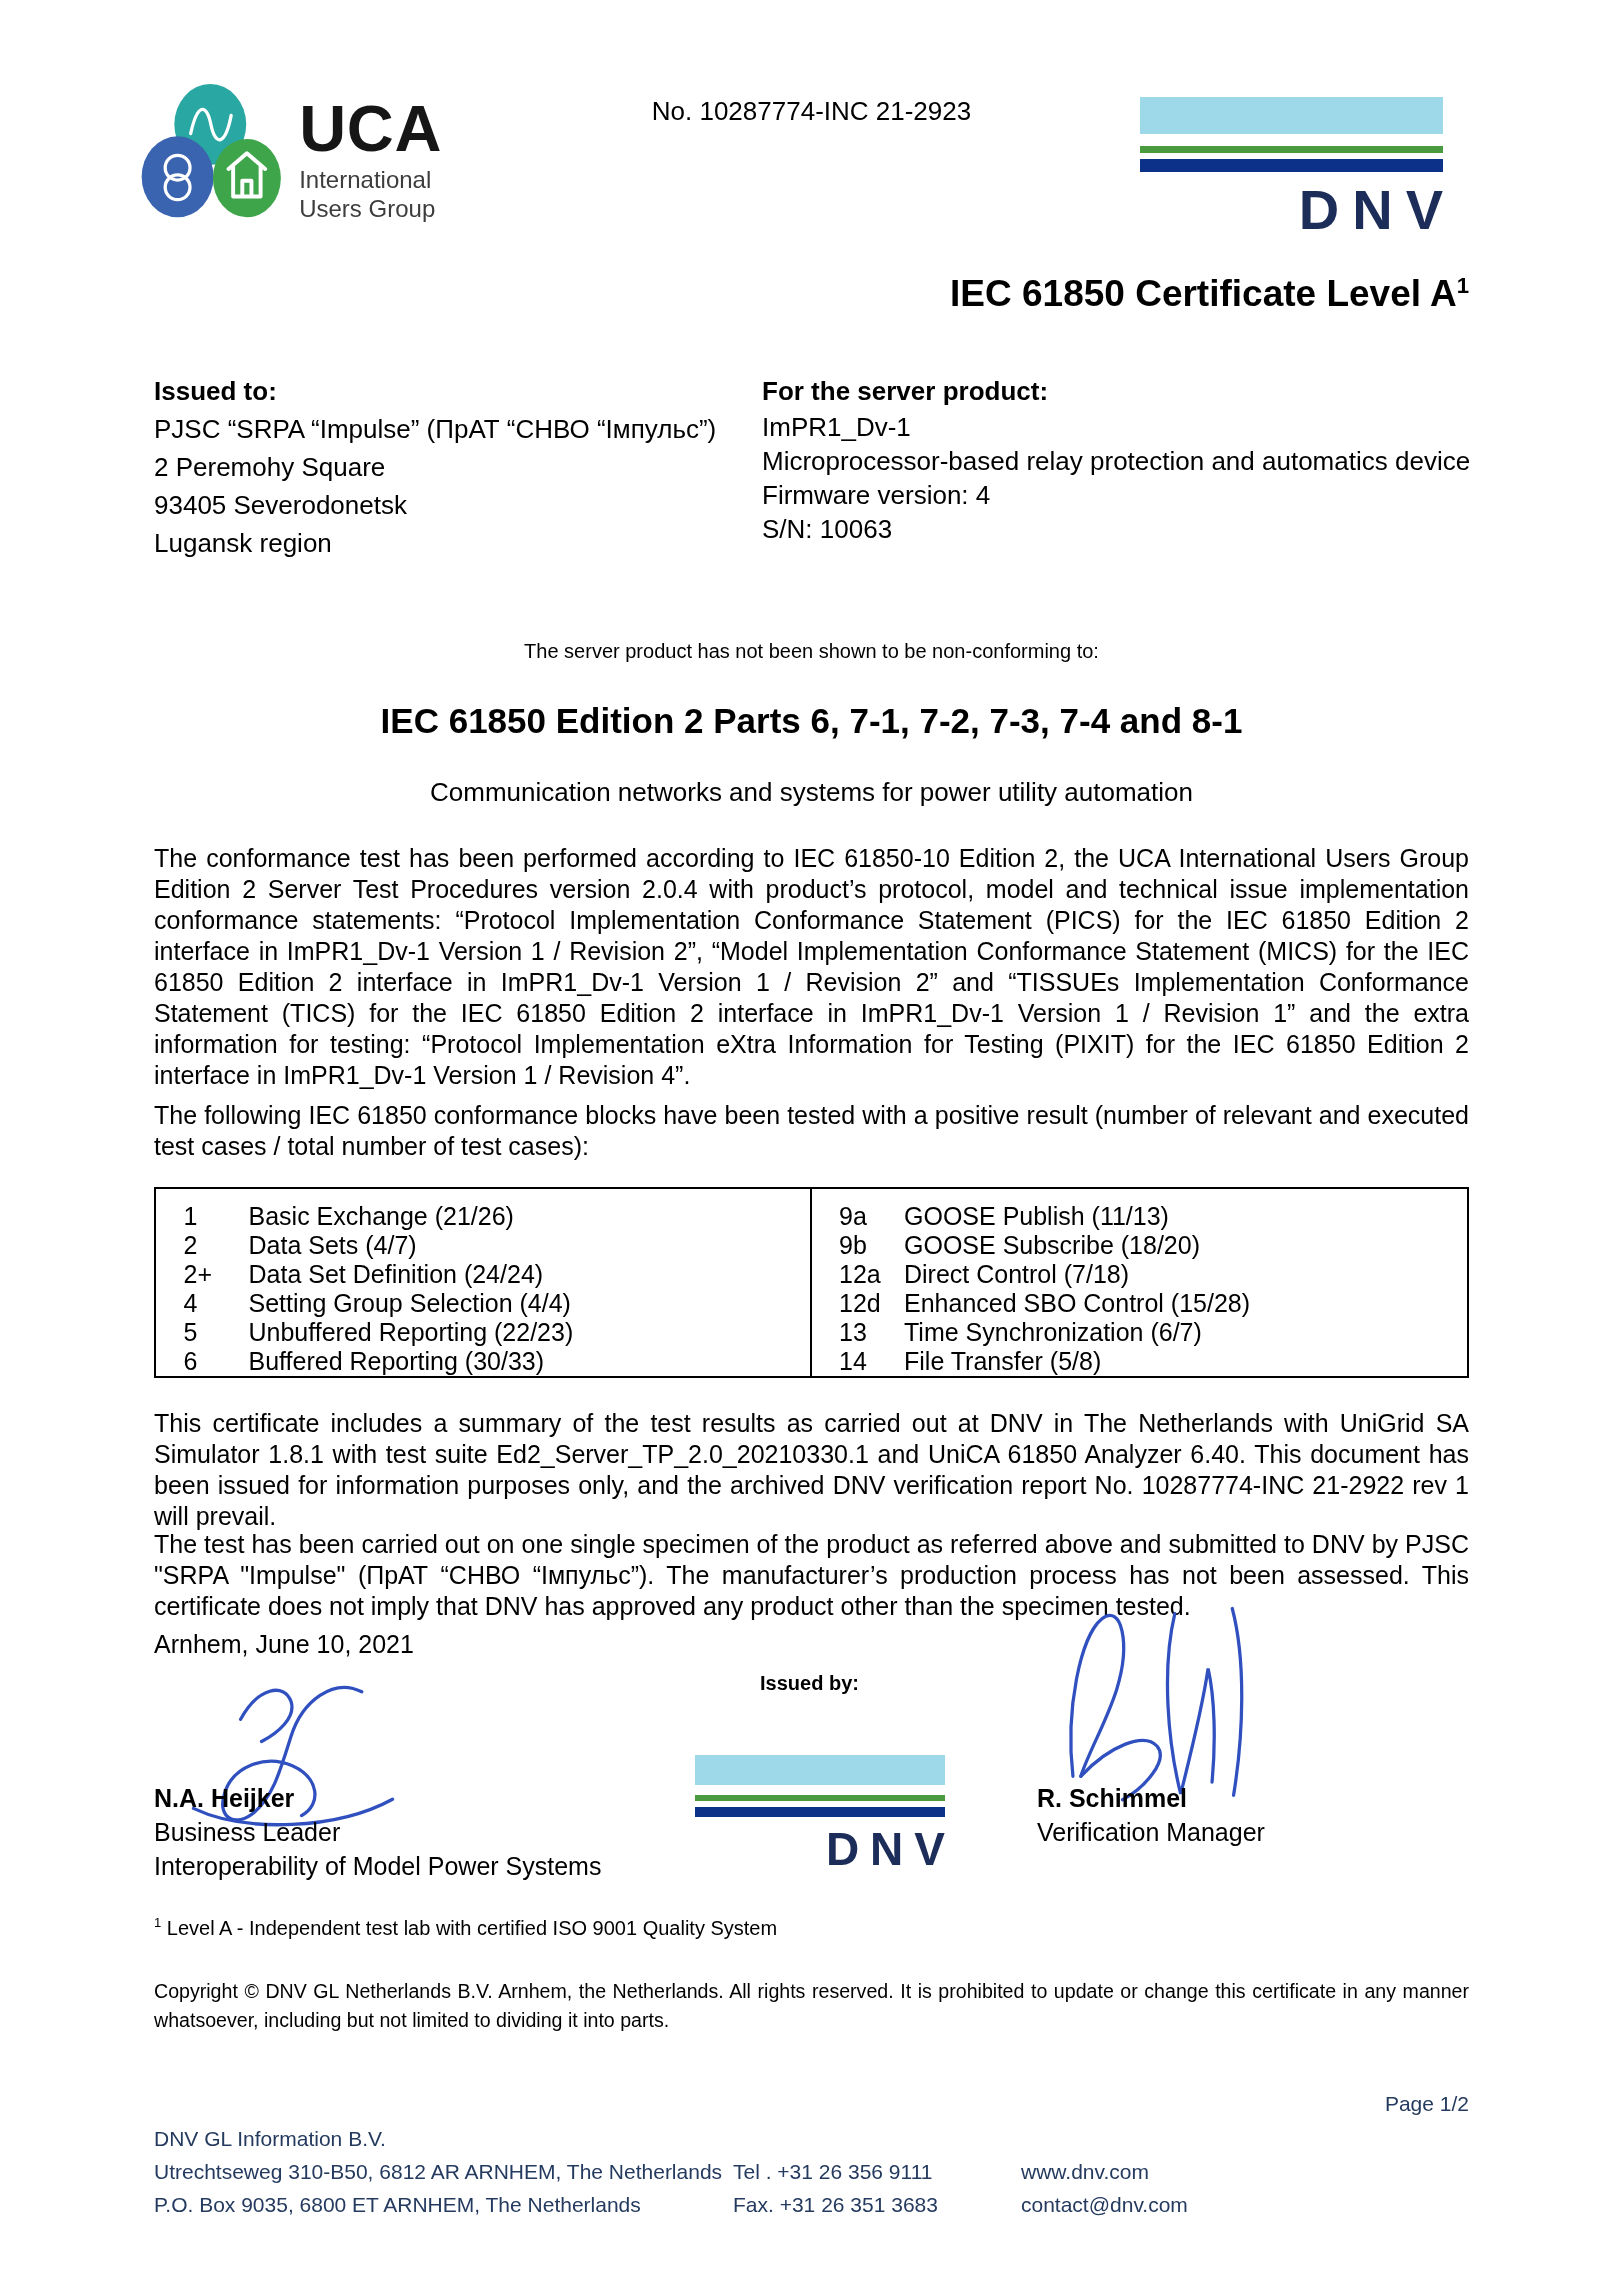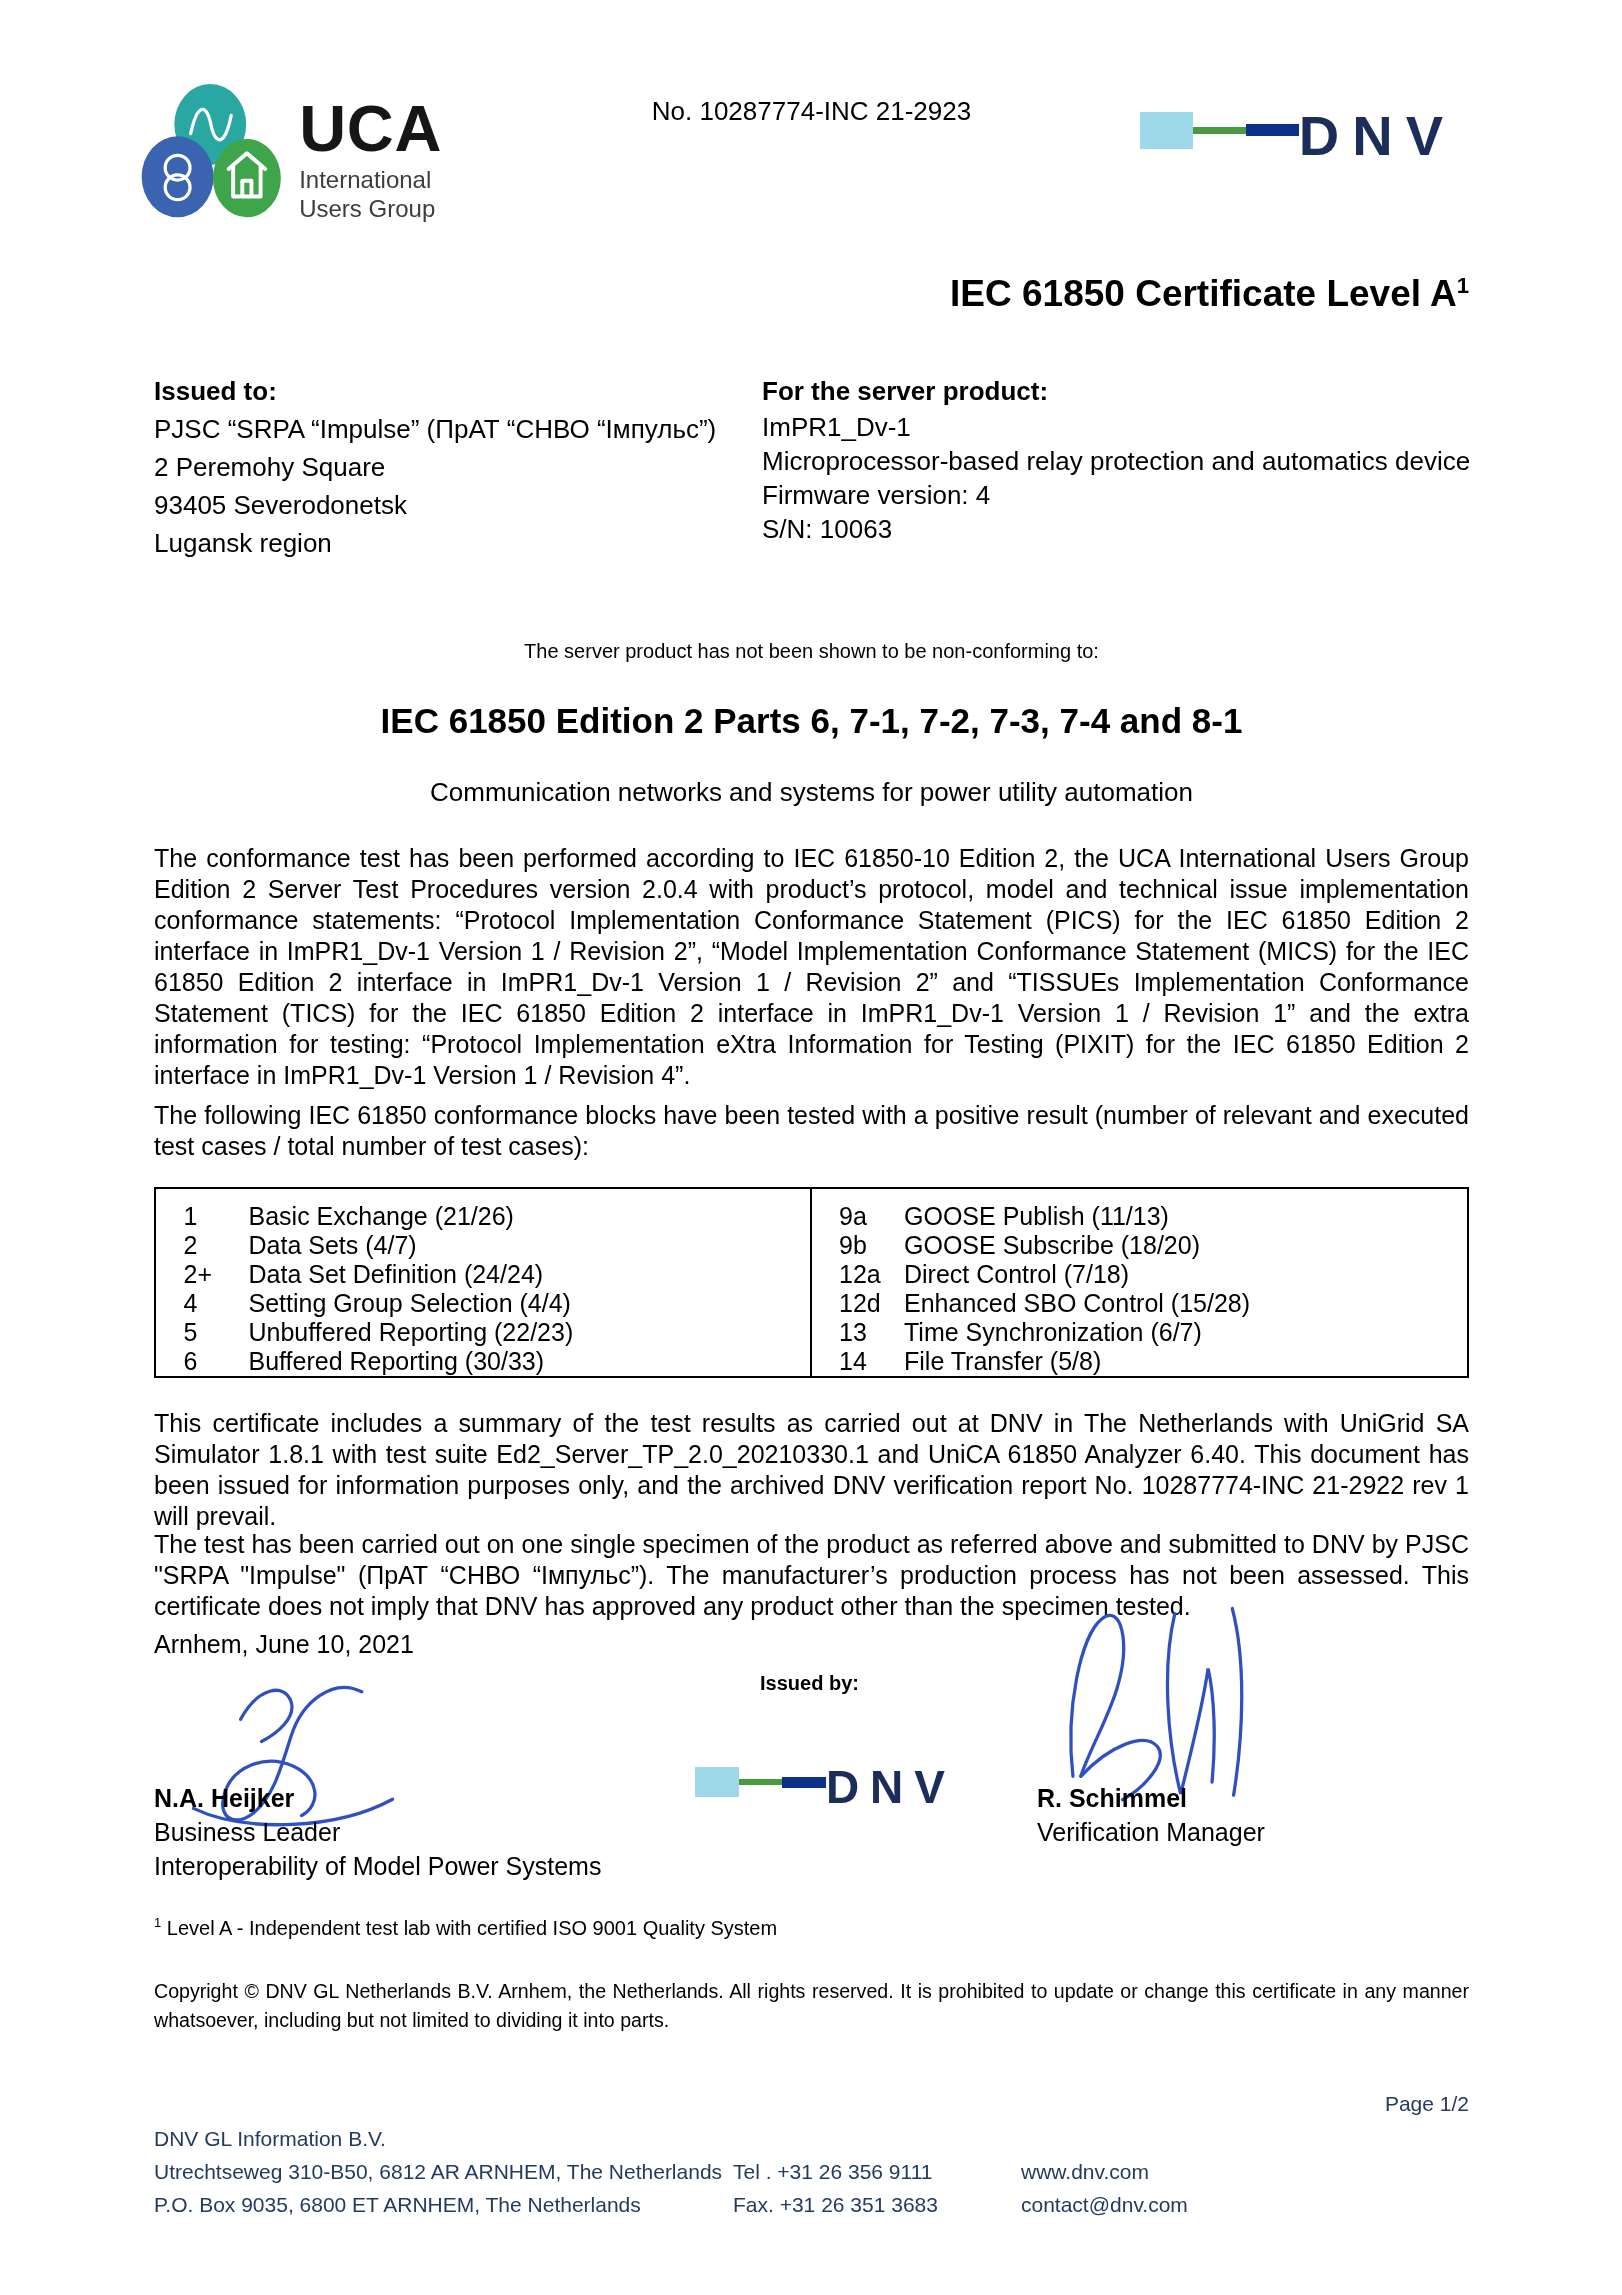--- a/index.html
+++ b/index.html
@@ -12,21 +12,21 @@
 
   
   .uca-logo{ left:141px; top:84px; width:307px; height:137px; display:flex; }
   .uca-mark{ width:149px; height:136px; flex:0 0 auto; }
   .uca-text{ padding-left:9.2px; padding-top:11.8px; }
   .uca-acronym{ font-size:65px; font-weight:bold; letter-spacing:0.7px; color:#161616; line-height:1; }
   .uca-sub{ font-size:24px; color:#3d3d3d; line-height:29px; margin-top:3.9px; }
 
   .cert-no{ left:154px; top:96px; width:1315px; text-align:center; font-size:26px; }
 
-  .dnv-logo{ display:flex; flex-direction:row;align-items:center; }
+  .dnv-logo{ display:flex; flex-direction:column; }
   .dnv-top{ left:1140px; top:97px; width:303px; }
   .bar{ width:100%; }
   .bar-light{ height:37px; background:#9ed9ea; }
   .gap1{ height:12.4px; } .gap2{ height:6.5px; }
   .bar-green{ height:6.5px; background:#4a9b3f; }
   .bar-blue{ height:12.4px; background:#0b3189; }
   .dnv-word{ text-align:right; font-weight:bold; color:#1c2d5a; font-size:56px; letter-spacing:13px; margin-right:-13px; margin-top:10.5px; line-height:1; }
 
   .dnv-center{ left:695px; top:1755px; width:250px; }
   .dnv-center .bar-light{ height:30px; background:#9ed9ea; }

